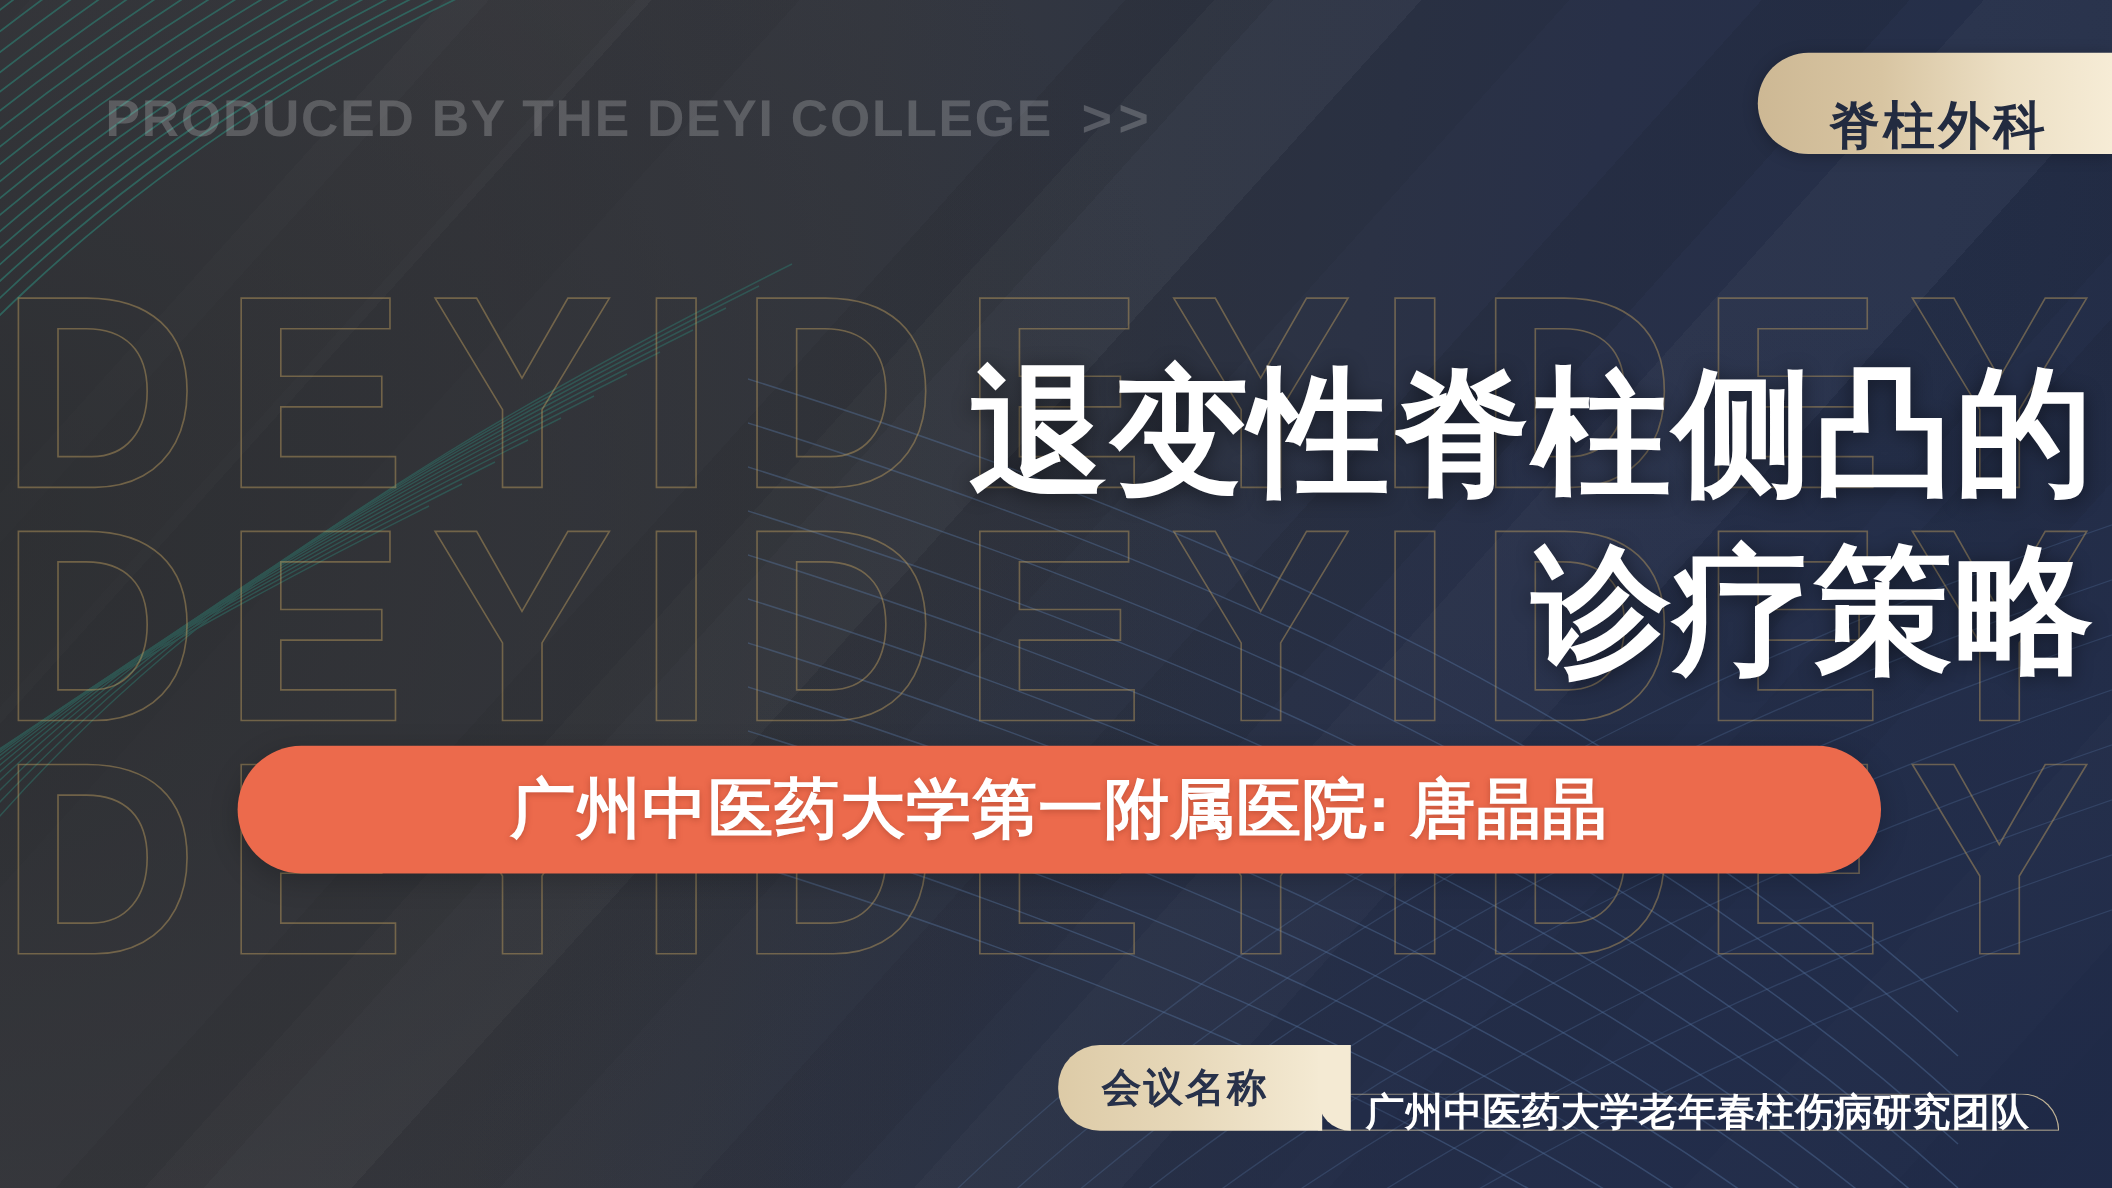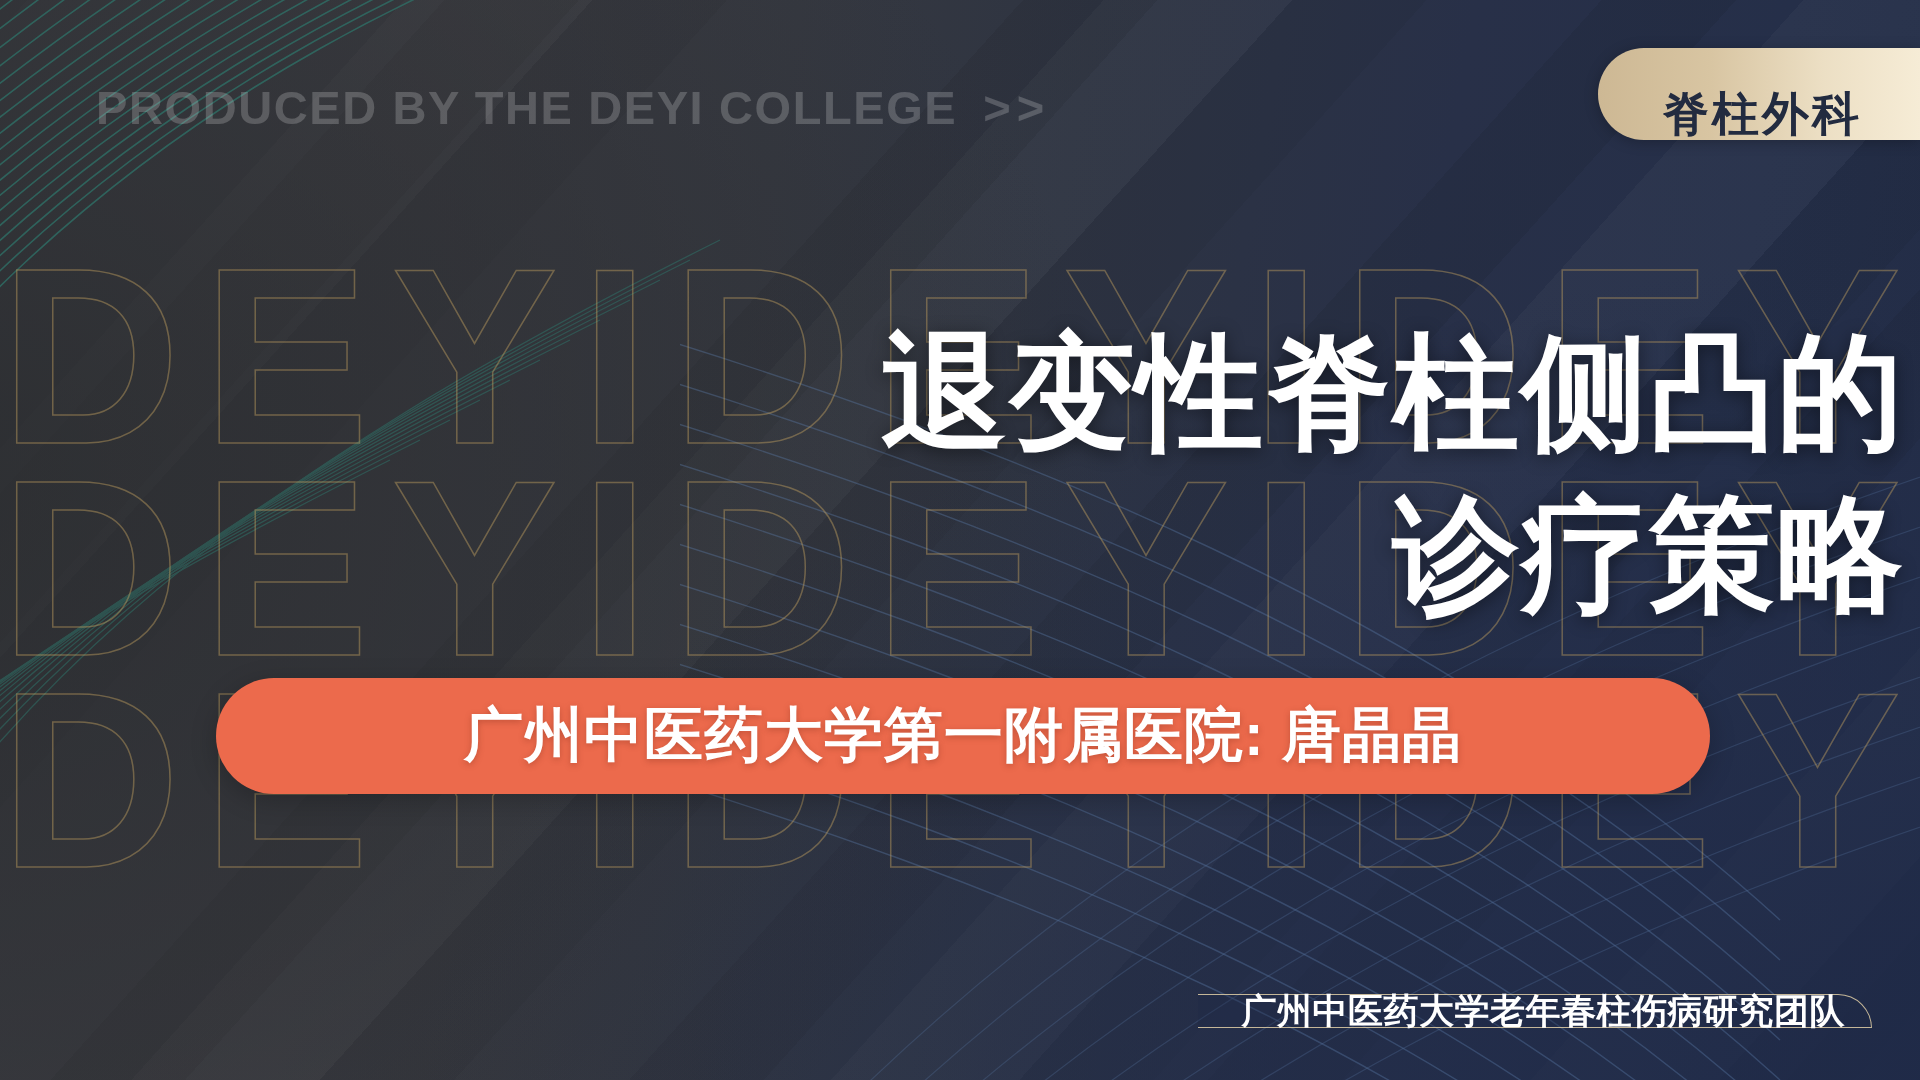--- a/index.html
+++ b/index.html
@@ -271,18 +271,21 @@
   <h1 class="title">
     <span class="l1">退变性脊柱侧凸的</span>
     <span class="l2">诊疗策略</span>
   </h1>
 
   <div class="pill">
     <span class="txt">广州中医药大学第一附属医院: 唐晶晶</span>
   </div>
 
   <div class="footer">
+    <div class="footer-chip">
+      <span class="txt">会议名称</span>
+    </div>
     <div class="footer-box">
       <span class="txt">广州中医药大学老年春柱伤病研究团队</span>
     </div>
   </div>
 
 </div>
 
 </body></html>

